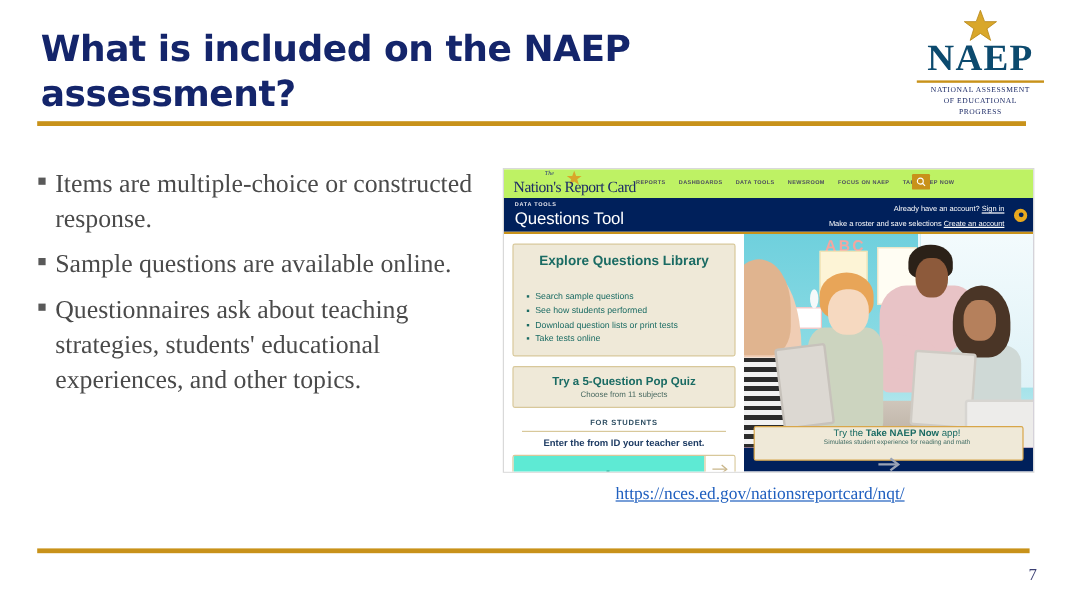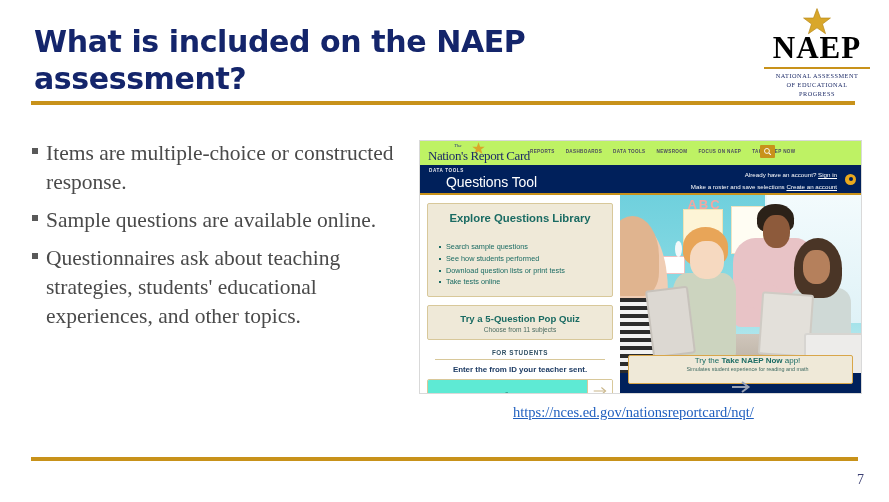--- a/index.html
+++ b/index.html
@@ -28,21 +28,21 @@
     position:absolute;right:25px;top:472px;
     font-family:"Liberation Serif", serif;font-size:14px;color:#3b3f73;
   }
 
   
   .naep-logo{position:absolute;left:756px;top:8px;width:122px;height:86px;}
   .naep-star{position:absolute;left:47px;top:0px;width:28px;height:28px;}
   .naep-word{
     position:absolute;left:0;top:24px;width:122px;text-align:center;
     font-family:"Liberation Serif", serif;font-weight:bold;font-size:31px;
-    letter-spacing:1px;color:#000000;line-height:1;
+    letter-spacing:1px;color:#0c4a6e;line-height:1;
   }
   .naep-underline{
     position:absolute;left:8px;top:59px;width:106px;height:2px;background:#c8921a;
   }
   .naep-sub{
     position:absolute;left:0;top:63px;width:122px;text-align:center;
     font-family:"Liberation Serif", serif;font-size:6.3px;letter-spacing:0.5px;
     color:#1d2b67;line-height:1.45;
   }
 
@@ -96,21 +96,21 @@
 
   .shot-banner{
     position:relative;height:28px;background:#00205b;
   }
   .banner-kicker{
     position:absolute;left:9px;top:3px;font-size:4.6px;letter-spacing:0.6px;
     color:#e6e6ee;font-weight:bold;
   }
   .banner-title{
     position:absolute;left:9px;top:9px;font-size:14px;color:#ffffff;
-    font-weight:400;letter-spacing:-0.1px;margin-left:17px;
+    font-weight:400;letter-spacing:-0.1px;
   }
   .acct{
     position:absolute;right:24px;top:4px;text-align:right;color:#ffffff;
     font-size:6.2px;line-height:1.9;
   }
   .acct a{color:#ffffff;text-decoration:underline;}
   .avatar{
     position:absolute;right:5px;top:9px;width:11px;height:11px;border-radius:50%;
     background:#e8a81e;display:flex;align-items:center;justify-content:center;
   }

